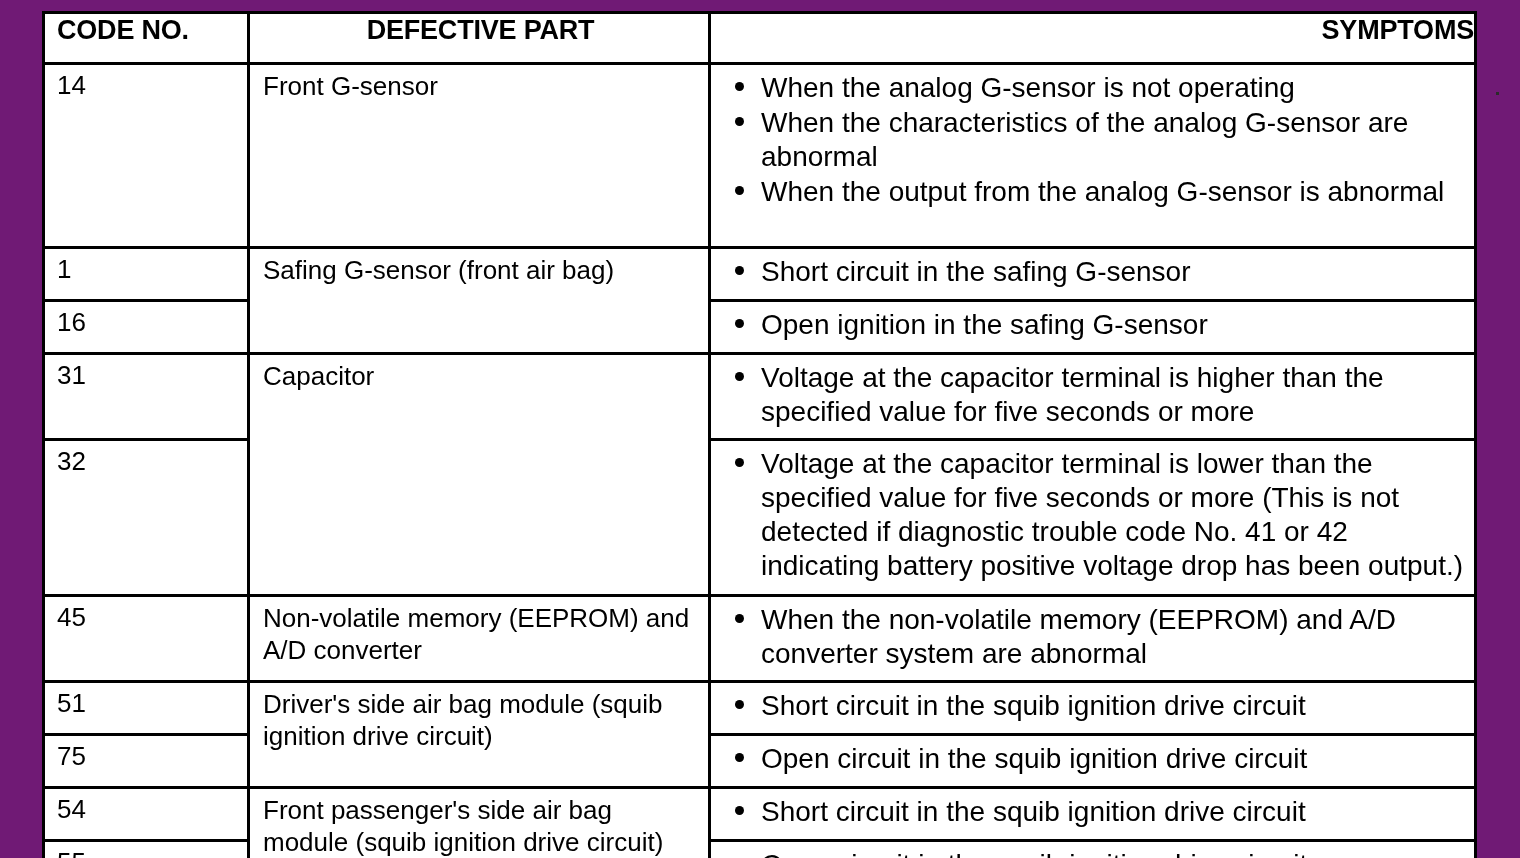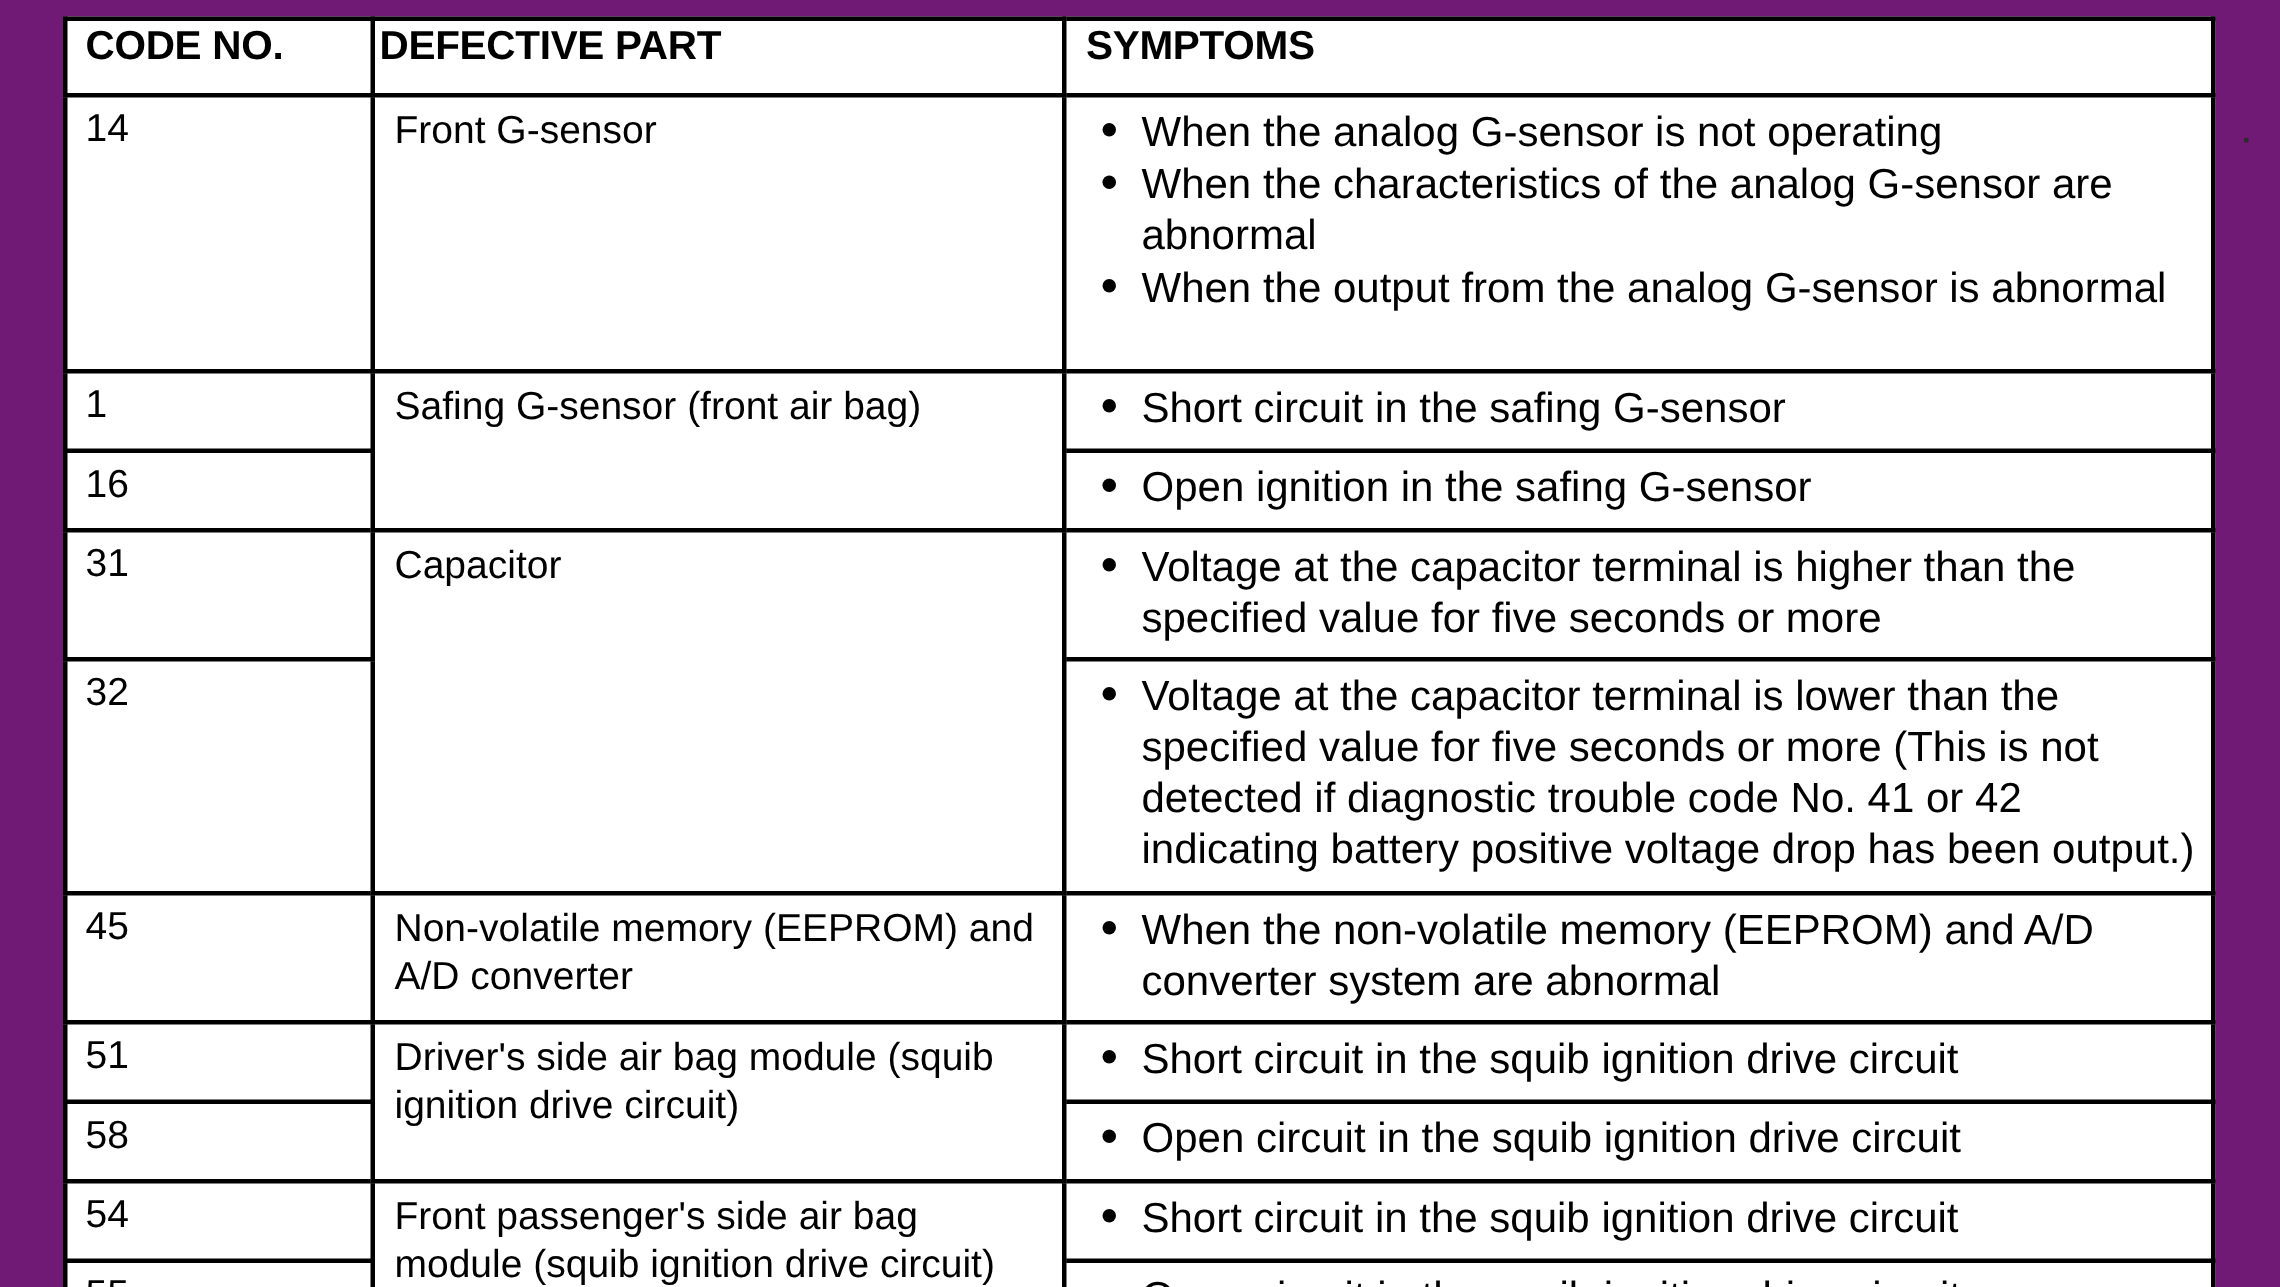--- a/index.html
+++ b/index.html
@@ -60,22 +60,22 @@
   
   thead th {
     font-weight: bold;
     font-size: 27px;
     letter-spacing: -0.2px;
     line-height: 1.0;
     height: 40px;
     padding-top: 5px;
   }
   th.h-code { padding-left: 12px; text-align: left; }
-  th.h-part { padding-left: 3px; text-align: left; margin-left: 17px; }
-  th.h-symp { padding-left: 13px; text-align: left; }
+  th.h-part { padding-left: 3px; text-align: center; margin-left: 17px; }
+  th.h-symp { padding-left: 13px; text-align: right; }
 
   
   td.code-cell {
     font-size: 26px;
     line-height: 1.12;
     padding-left: 12px;
     padding-top: 6px;
   }
   td.part-cell {
     font-size: 26px;
@@ -209,21 +209,21 @@
         <td class="code-cell r-short">51</td>
         <td class="part-cell" rowspan="2">Driver's side air bag module (squib ignition drive circuit)</td>
         <td class="symp-cell">
           <ul class="symptom-list">
             <li><span class="bullet"></span><span>Short circuit in the squib ignition drive circuit</span></li>
           </ul>
         </td>
       </tr>
 
       <tr>
-        <td class="code-cell r-short">58</td>
+        <td class="code-cell r-short">75</td>
         <td class="symp-cell">
           <ul class="symptom-list">
             <li><span class="bullet"></span><span>Open circuit in the squib ignition drive circuit</span></li>
           </ul>
         </td>
       </tr>
 
       <tr>
         <td class="code-cell r-short">54</td>
         <td class="part-cell" rowspan="2">Front passenger's side air bag module (squib ignition drive circuit)</td>

